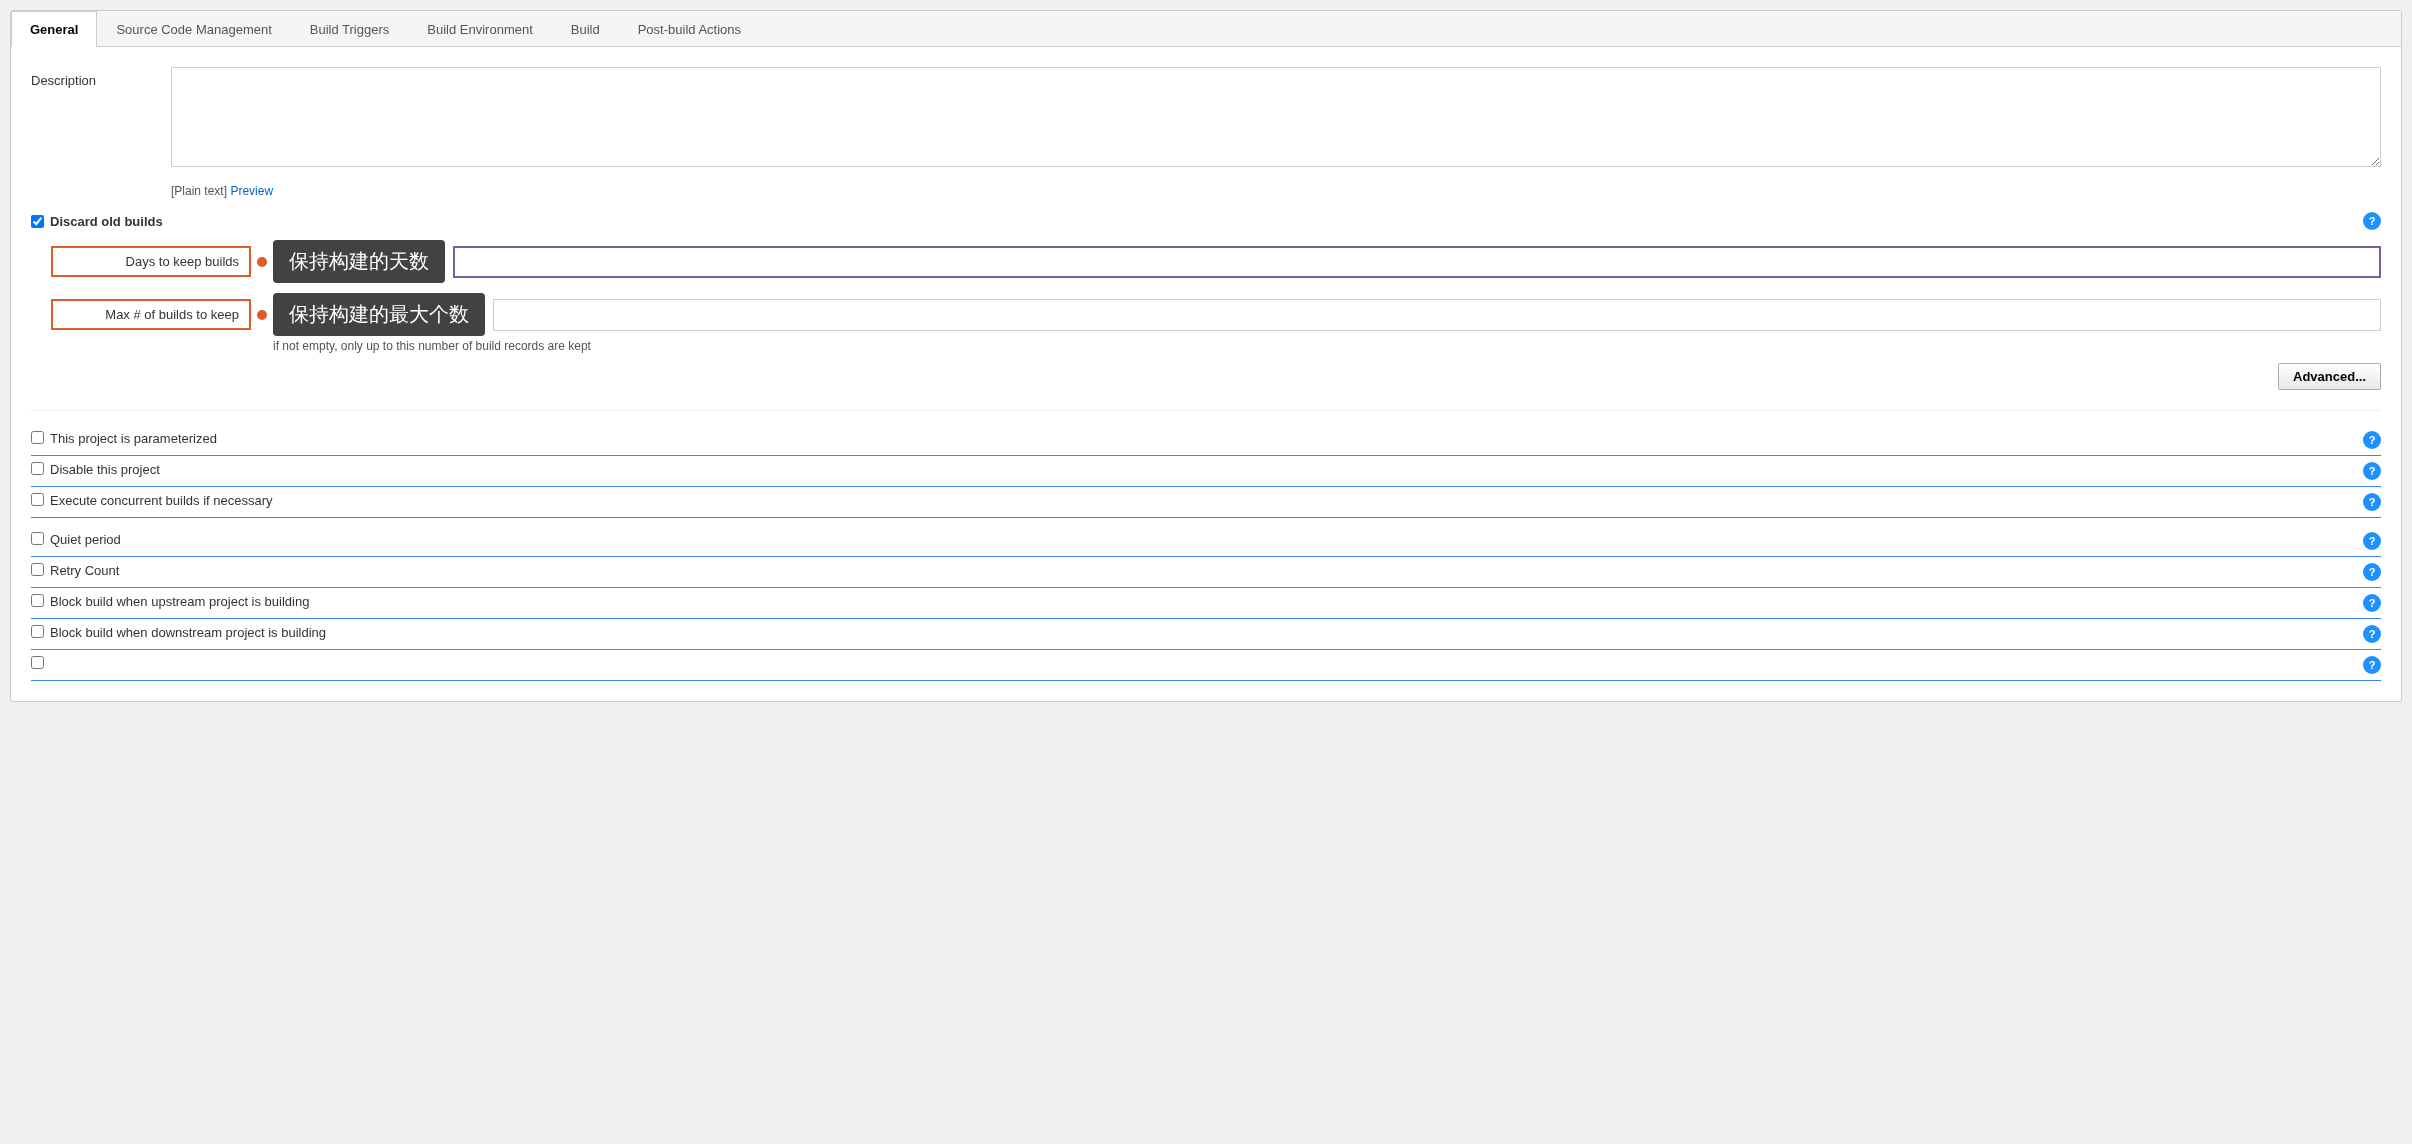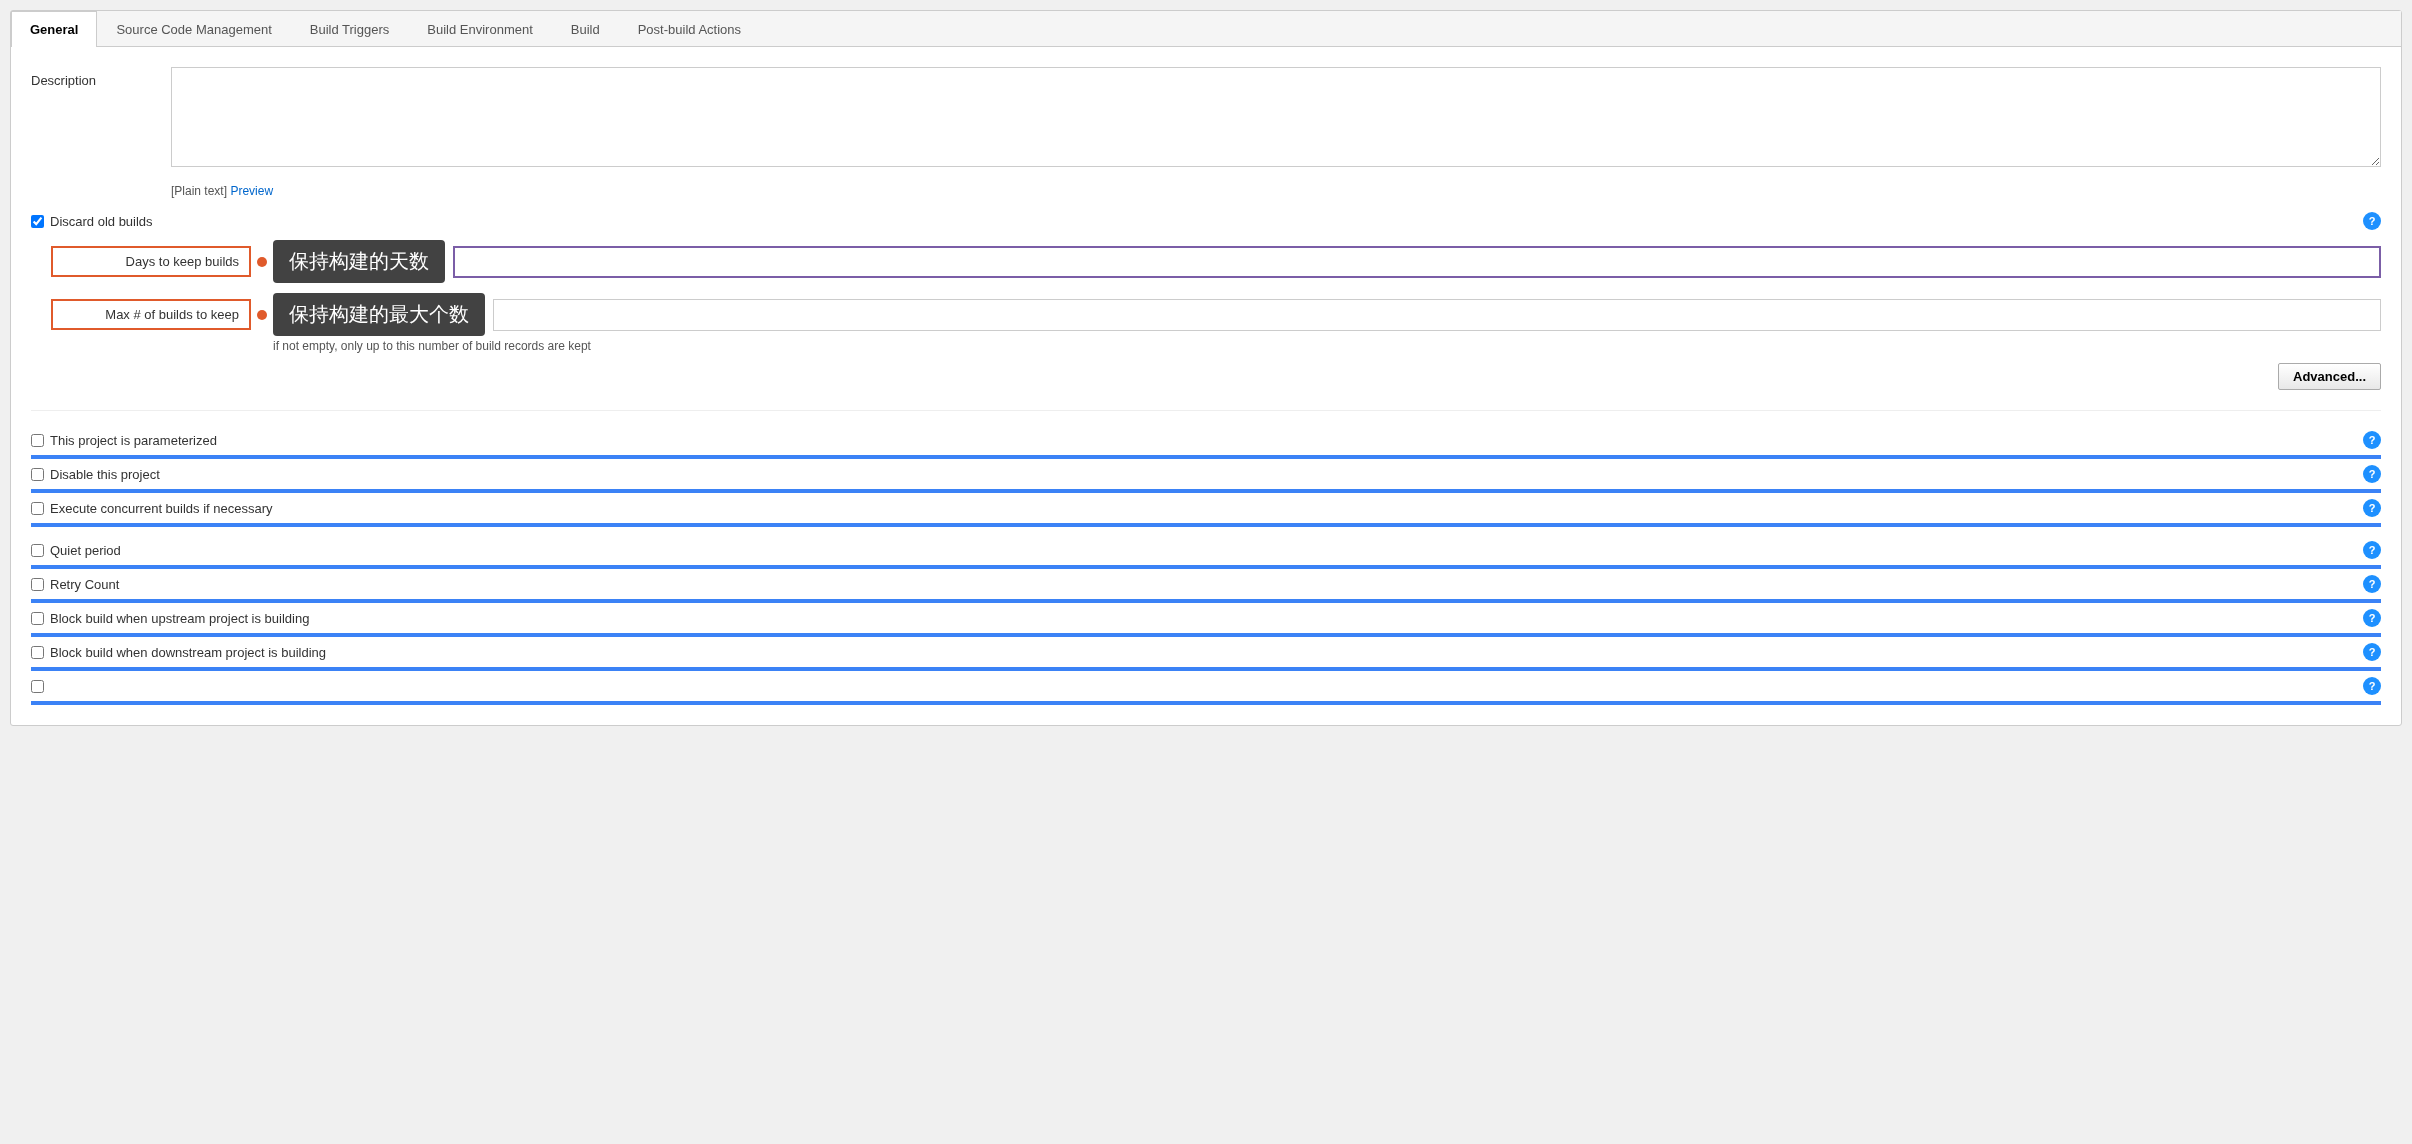--- a/index.html
+++ b/index.html
@@ -77,21 +77,21 @@
 
     .discard-row {
       display: flex;
       align-items: center;
       margin-bottom: 10px;
       position: relative;
     }
     .discard-row label {
       font-size: 13px;
       margin-left: 6px;
-      font-weight: normal;
+      font-weight: bold;
     }
     .help-icon {
       width: 18px;
       height: 18px;
       border-radius: 50%;
       background: #1e90ff;
       color: #fff;
       font-size: 11px;
       font-weight: bold;
       display: inline-flex;
@@ -197,23 +197,23 @@
       border-radius: 2px;
       font-weight: bold;
     }
 
     .options-section {
       border-top: 1px solid #eee;
       padding-top: 14px;
     }
     .option-row {
       display: flex;
-      align-items: center;
+      align-items: flex-start;
       padding: 6px 0;
-      border-bottom: 4px solid #3b82f6;
+      border-bottom: 1px solid #3b82f6;
     }
     .option-row label {
       font-size: 13px;
       margin-left: 6px;
       flex: 1;
     }
     .option-row input[type="checkbox"] {
       margin: 0;
     }
 

